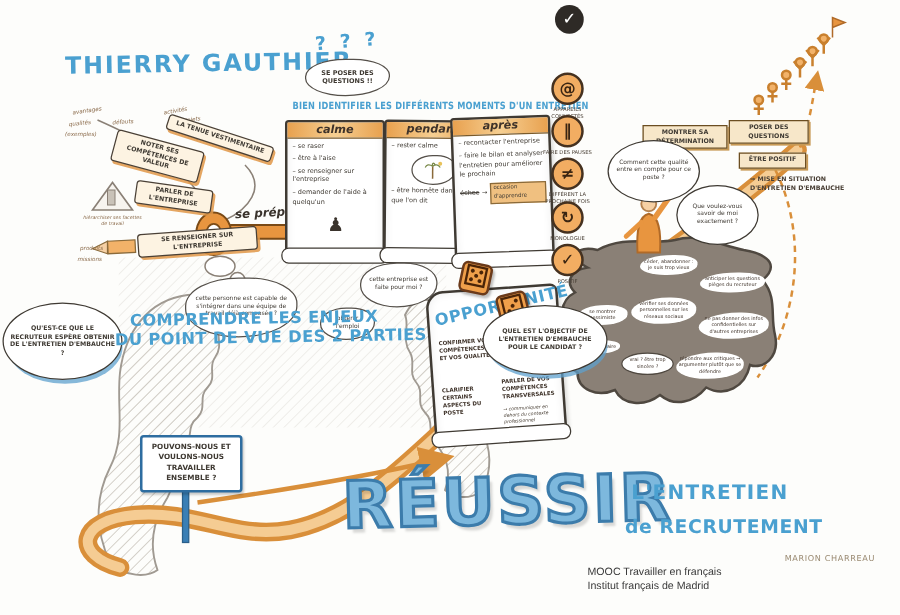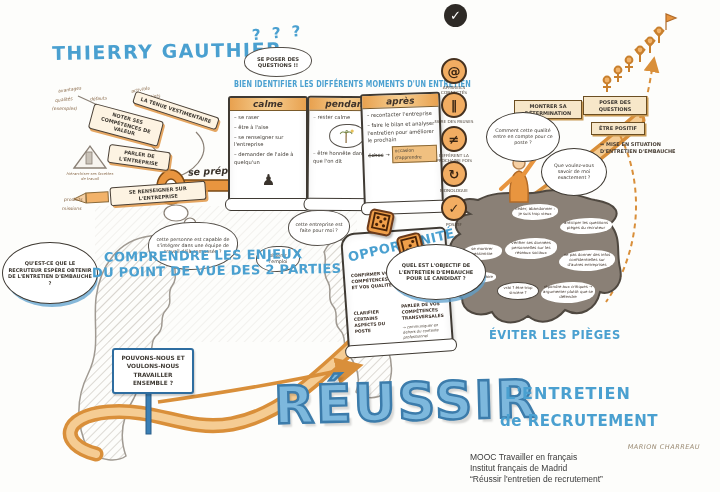--- a/index.html
+++ b/index.html
@@ -242,35 +242,33 @@
     </div>
 
   <div class="abs chip" style="left:512px;top:204px;width:46px;">céder, abandonner : je suis trop vieux</div>
   <div class="abs chip" style="left:560px;top:218px;width:52px;">anticiper les questions pièges du recruteur</div>
   <div class="abs chip" style="left:462px;top:244px;width:40px;">se montrer pessimiste</div>
   <div class="abs chip" style="left:505px;top:238px;width:52px;">vérifier ses données personnelles sur les réseaux sociaux</div>
   <div class="abs chip" style="left:458px;top:272px;width:38px;">parler du salaire</div>
   <div class="abs chip" style="left:559px;top:250px;width:56px;">ne pas donner des infos confidentielles sur d'autres entreprises</div>
   <div class="abs chip" style="left:497px;top:282px;width:42px;border:1px solid #4f4840;border-radius:50%;">vrai ? être trop sincère ?</div>
   <div class="abs chip" style="left:541px;top:282px;width:54px;">répondre aux critiques → argumenter plutôt que se défendre</div>
-  <div class="abs blue" style="left:489px;top:328px;font-size:11.5px;font-weight:bold;letter-spacing:.5px;">ÉVITER LES PIÈGES</div>
 
   <div class="abs sbubble" style="left:2px;top:242px;width:96px;height:62px;font-size:5px;">QU'EST-CE QUE LE RECRUTEUR ESPÈRE OBTENIR DE L'ENTRETIEN D'EMBAUCHE ?</div>
   <div class="abs sbubble" style="left:386px;top:244px;width:100px;height:56px;font-size:5px;">QUEL EST L'OBJECTIF DE L'ENTRETIEN D'EMBAUCHE POUR LE CANDIDAT ?</div>
   <div class="abs cloud" style="left:148px;top:222px;width:90px;height:48px;font-size:4.8px;">cette personne est capable de s'intégrer dans une équipe de travail déjà composée ?</div>
   <div class="abs cloud" style="left:256px;top:246px;width:44px;height:26px;font-size:4.8px;">obtenir l'emploi</div>
   <div class="abs cloud" style="left:288px;top:210px;width:62px;height:36px;font-size:4.8px;">cette entreprise est faite pour moi ?</div>
   <div class="abs blue" style="left:104px;top:248px;font-size:13px;font-weight:bold;transform:rotate(-1deg);letter-spacing:.3px;">COMPRENDRE LES ENJEUX</div>
   <div class="abs blue" style="left:92px;top:263px;font-size:13px;font-weight:bold;transform:rotate(-1deg);letter-spacing:.3px;">DU POINT DE VUE DES 2 PARTIES</div>
   <div class="abs sign-board" style="left:112px;top:348px;width:74px;">POUVONS-NOUS ET VOULONS-NOUS TRAVAILLER ENSEMBLE ?</div>
 
   <div class="abs" style="left:274px;top:372px;font-size:52px;font-weight:bold;color:#7db8dd;-webkit-text-stroke:2.5px #3c7cab;letter-spacing:2px;transform:rotate(-1.5deg);text-shadow:3px 4px 2px rgba(0,0,0,.15);">RÉUSSIR</div>
   <div class="abs blue" style="left:505px;top:384px;font-size:16px;font-weight:bold;letter-spacing:1px;">L'ENTRETIEN</div>
   <div class="abs blue" style="left:500px;top:412px;font-size:15px;font-weight:bold;letter-spacing:.5px;">de RECRUTEMENT</div>
 
-  <div class="abs" style="left:540px;top:443px;width:160px;text-align:right;font-size:6.5px;font-style:italic;color:#9a8a72;letter-spacing:.5px;">MARION CHARREAU</div>
+  <div class="abs" style="left:540px;top:443px;width:160px;text-align:right;font-size:6.5px;color:#9a8a72;letter-spacing:.5px;">MARION CHARREAU</div>
   <div class="abs credits" style="left:470px;top:452px;width:232px;">
     <div>MOOC Travailler en français</div>
     <div>Institut français de Madrid</div>
-    <div>“Réussir l'entretien de recrutement”</div>
   </div>
 
 </div>
 
 </body></html>

